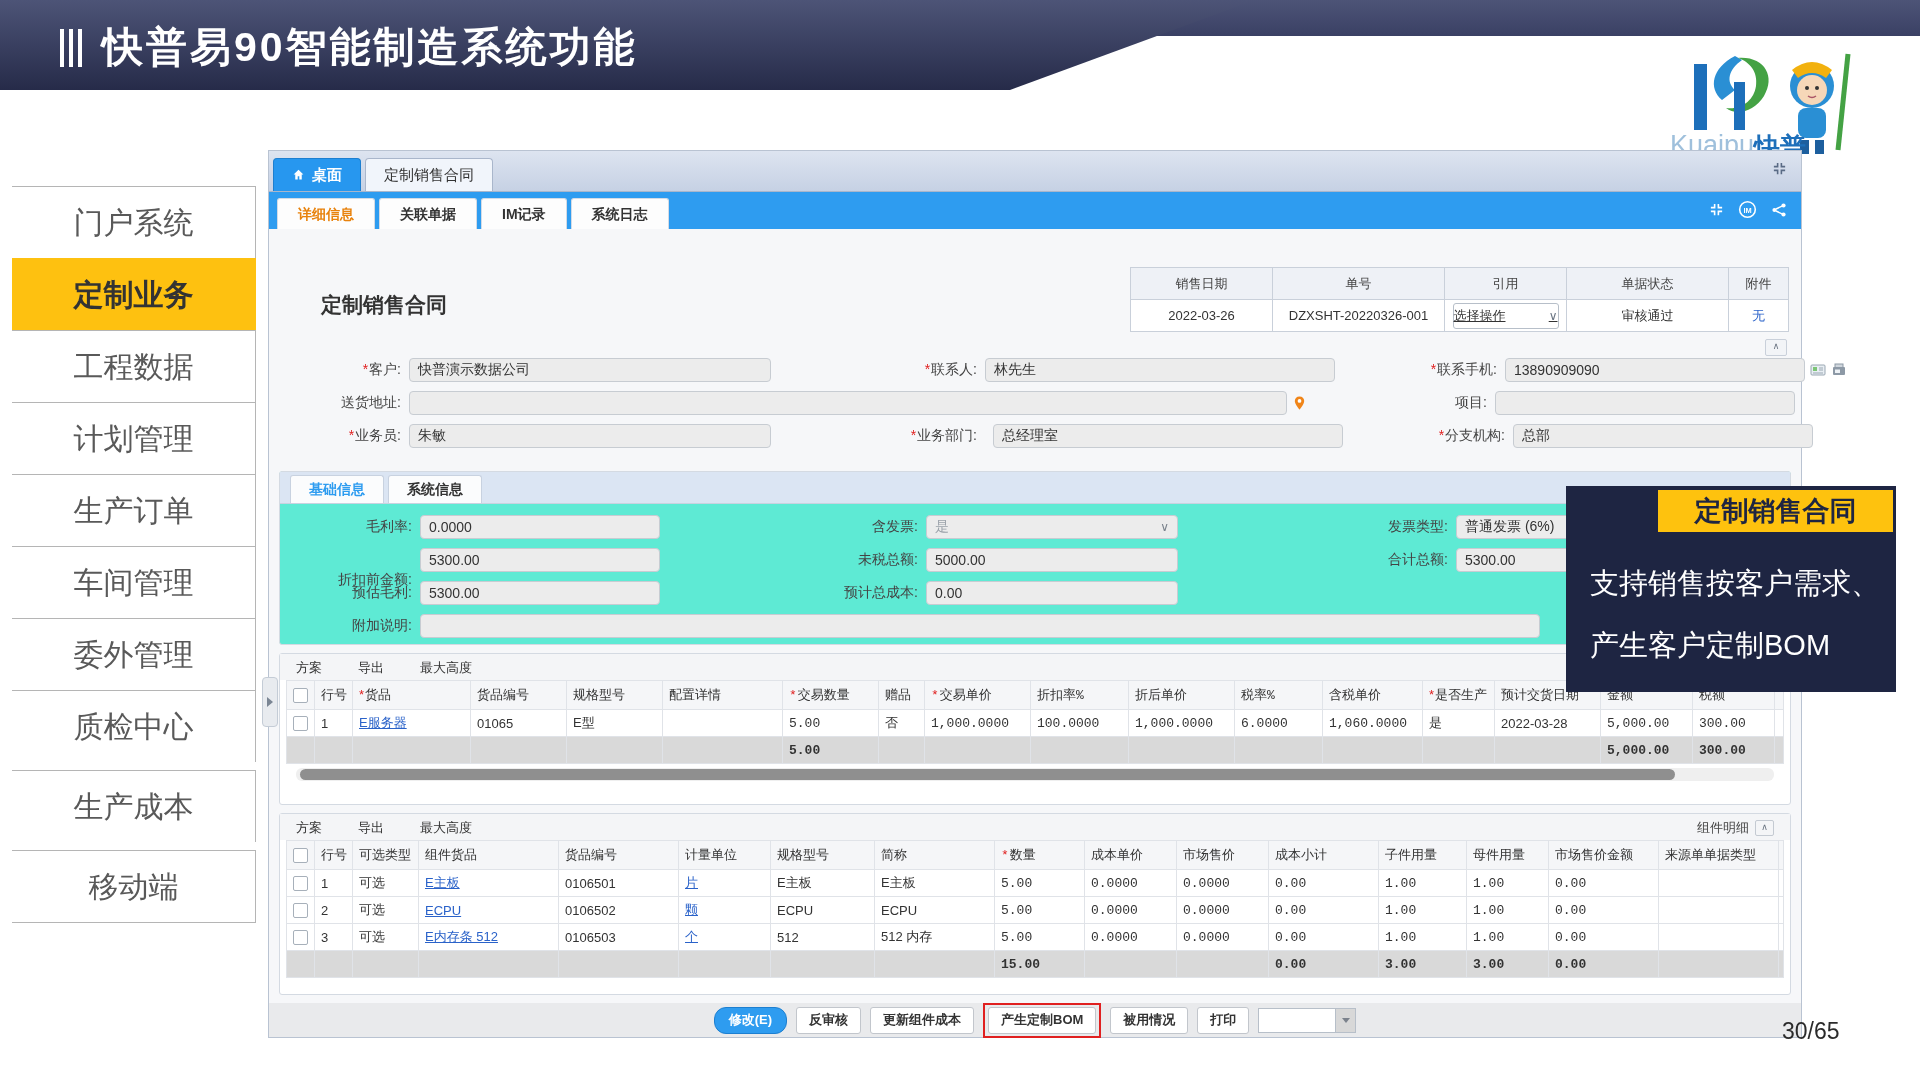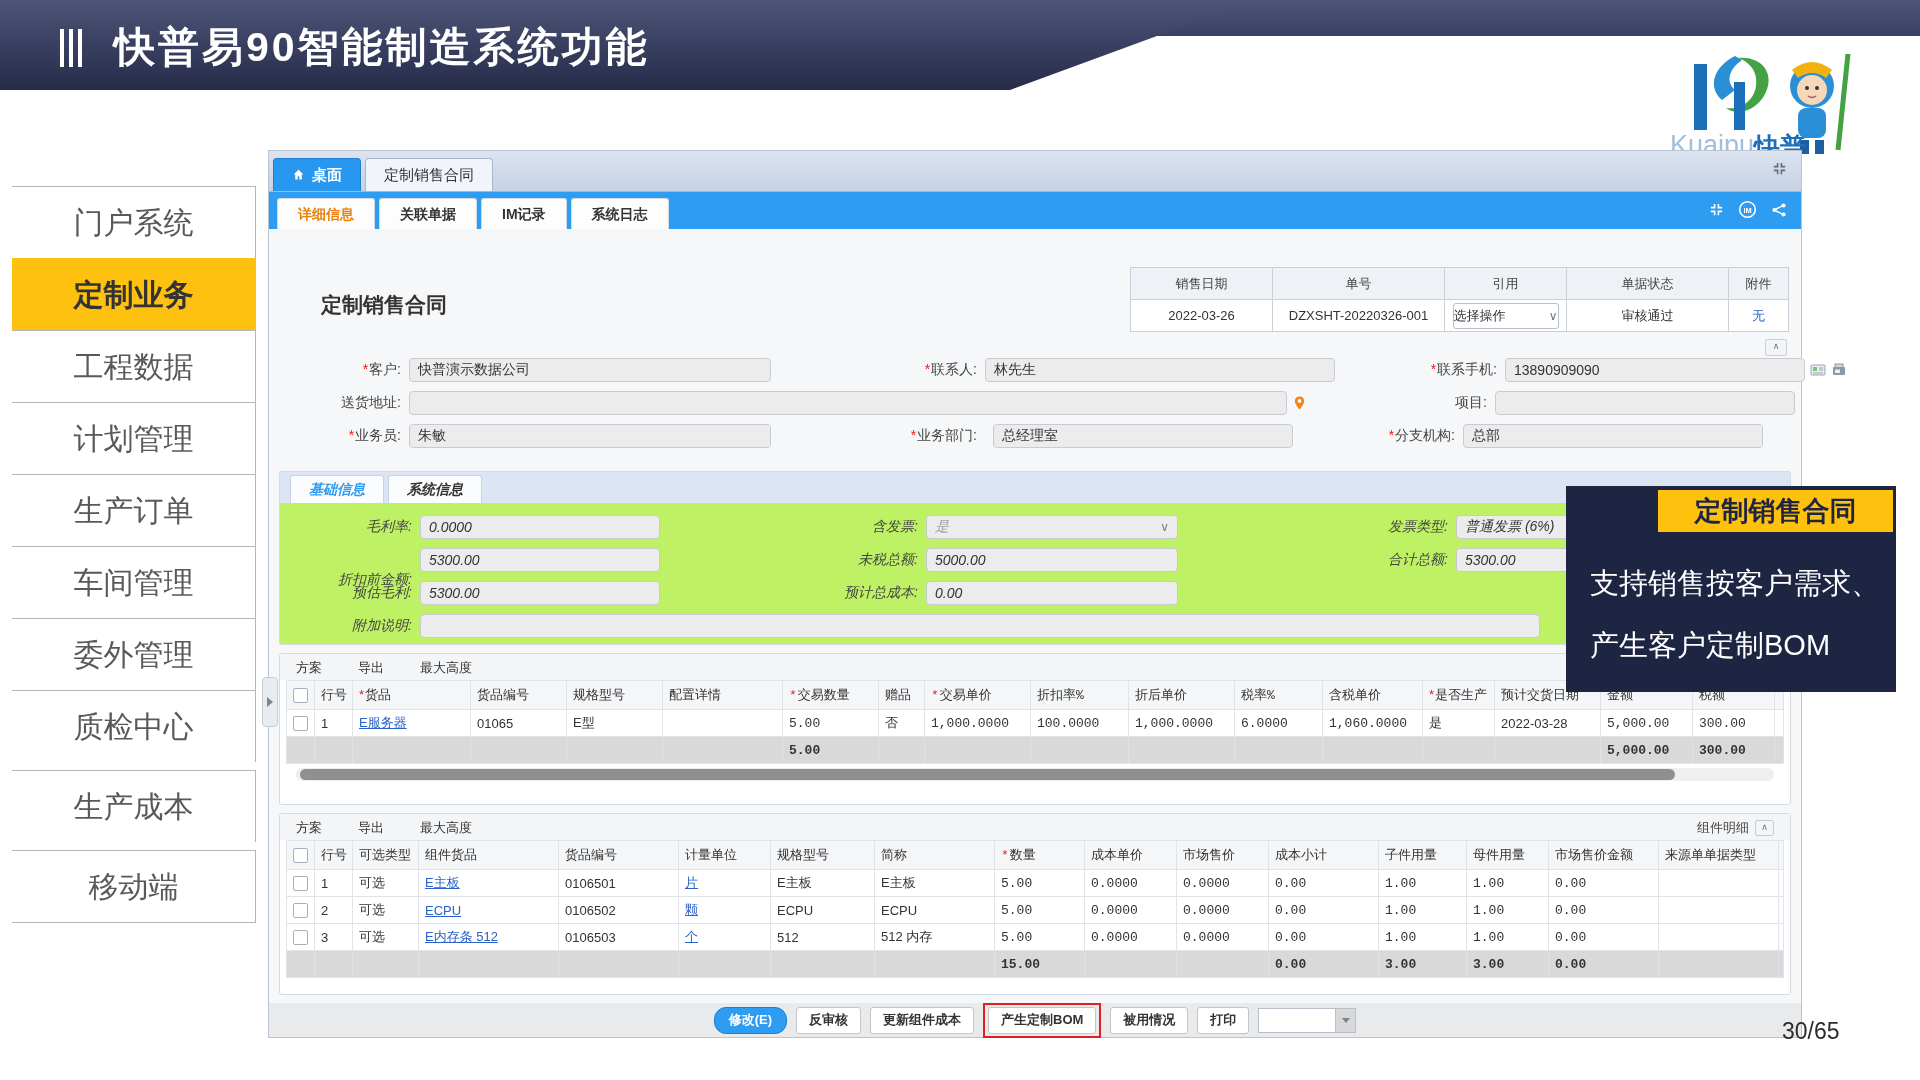--- a/index.html
+++ b/index.html
@@ -6,21 +6,21 @@
   .slide{position:relative;width:1920px;height:1080px;overflow:hidden;background:#fff;
          font-family:"Liberation Sans","DejaVu Sans",sans-serif;color:#333;}
 
   
   .top-strip{position:absolute;top:0;left:0;right:0;height:36px;
              background:linear-gradient(180deg,#4d5477,#3a4064);}
   .header-band{position:absolute;top:0;left:0;width:1255px;height:90px;
                background:linear-gradient(180deg,#4d5477,#262b49);
                -webkit-clip-path:polygon(0 0,100% 0,calc(100% - 245px) 100%,0 100%);
                clip-path:polygon(0 0,100% 0,calc(100% - 245px) 100%,0 100%);}
-  .header-title{position:absolute;top:20px;left:60px;display:flex;align-items:center;gap:32px;}
+  .header-title{position:absolute;top:20px;left:60px;display:flex;align-items:center;gap:20px;}
   .bars{display:flex;gap:5px;align-items:center;}
   .bars i{display:block;width:4px;height:38px;background:#fff;}
   .header-title h1{margin:0;color:#fff;font-size:41px;font-weight:bold;letter-spacing:3px;}
 
   .logo{position:absolute;top:46px;right:38px;width:240px;height:122px;}
   .logo svg{display:block;}
 
   .page-number{position:absolute;left:1782px;top:1018px;font-size:23px;color:#2b2b2b;}
 
   
@@ -52,41 +52,41 @@
 
   .content{position:relative;height:807px;}
   .form-title{position:absolute;left:52px;top:62px;font-size:21px;font-weight:bold;color:#333;}
 
   
   .docinfo{position:absolute;right:12px;top:38px;border-collapse:collapse;table-layout:fixed;background:#fff;}
   .docinfo th,.docinfo td{border:1px solid #c9d0da;font-size:13px;text-align:center;height:31px;padding:0;}
   .docinfo th{background:#eef1f6;font-weight:normal;color:#444;}
   .blue-link{color:#2a62c9;cursor:pointer;}
   .mini-select{display:inline-flex;align-items:center;justify-content:space-between;width:104px;height:24px;
-               border:1px solid #b7bfc9;border-radius:3px;background:#fff;padding:0 0;font-size:13px;margin:0 auto;cursor:pointer;}
+               border:1px solid #b7bfc9;border-radius:3px;background:#fff;padding:0 0;font-size:13px;margin:0 auto;cursor:pointer;text-decoration:underline;}
   .mini-select .chev{color:#6b7684;font-size:12px;}
   .mini-collapse{position:absolute;right:14px;top:110px;width:20px;height:15px;background:#f2f4f7;
                  border:1px solid #c9d0da;border-radius:2px;font-size:9px;line-height:13px;text-align:center;color:#66707e;cursor:pointer;}
 
   
   .head-fields{position:absolute;left:30px;top:128px;}
   .field-row{display:flex;align-items:center;margin-bottom:7px;height:26px;}
   .field{display:flex;align-items:center;}
   .flabel{font-size:14px;color:#444;text-align:right;white-space:nowrap;flex:none;}
   .req{color:#e02020;margin-right:1px;}
   .finput{height:24px;box-sizing:border-box;border:1px solid #c7ccd2;border-radius:4px;background:#ececec;
           font-size:14px;color:#333;display:flex;align-items:center;padding:0 8px;margin-left:8px;flex:none;cursor:text;}
   .finput.between{justify-content:space-between;}
   .finput .muted{color:#9aa1a9;}
   .finput .chev{color:#7a828c;font-size:12px;}
   .ficon{margin-left:5px;display:inline-flex;cursor:pointer;}
 
   
-  .basic-panel{position:absolute;left:10px;right:10px;top:242px;height:172px;background:#bef264;
-               border:1px solid #d4dae2;border-radius:3px;font-style:italic;}
+  .basic-panel{position:absolute;left:10px;right:10px;top:242px;height:172px;background:#5eead4;
+               border:1px solid #d4dae2;border-radius:3px;}
   .basic-tabs{height:31px;background:#dbe5f3;display:flex;align-items:flex-end;padding-left:10px;border-bottom:1px solid #c8d2e0;}
   .btab{height:27px;line-height:27px;padding:0 18px;background:#fbfcfd;font-size:14px;font-weight:bold;color:#333;
         border:1px solid #c8d2e0;border-bottom:none;border-radius:3px 3px 0 0;margin-right:4px;cursor:pointer;}
   .btab.active{color:#2e9cf0;}
   .basic-fields{padding:10px 0 0 20px;}
 
   
   .grid-panel{position:absolute;left:10px;right:10px;background:#fff;border:1px solid #d4dae2;border-radius:3px;}
   #grid1-panel{top:424px;height:150px;}
   #grid2-panel{top:584px;height:180px;}
@@ -325,21 +325,21 @@
           </div>
           <div class="field-row">
             <div class="field">
               <span class="flabel" style="width: 102px;"><span class="req">*</span>业务员:</span>
               <div class="finput" style="width: 362px;">
                 <span>朱敏</span>
               </div>
             </div>
             <div class="field" style="margin-left: 116px;">
               <span class="flabel" style="width: 90px;"><span class="req">*</span>业务部门:</span>
-              <div class="finput" style="width: 300px; margin-left: 16px;">
+              <div class="finput" style="width: 350px; margin-left: 16px;">
                 <span>总经理室</span>
               </div>
             </div>
             <div class="field" style="margin-left: 56px;">
               <span class="flabel" style="width: 106px;"><span class="req">*</span>分支机构:</span>
               <div class="finput" style="width: 300px;">
                 <span>总部</span>
               </div>
             </div>
           </div>

